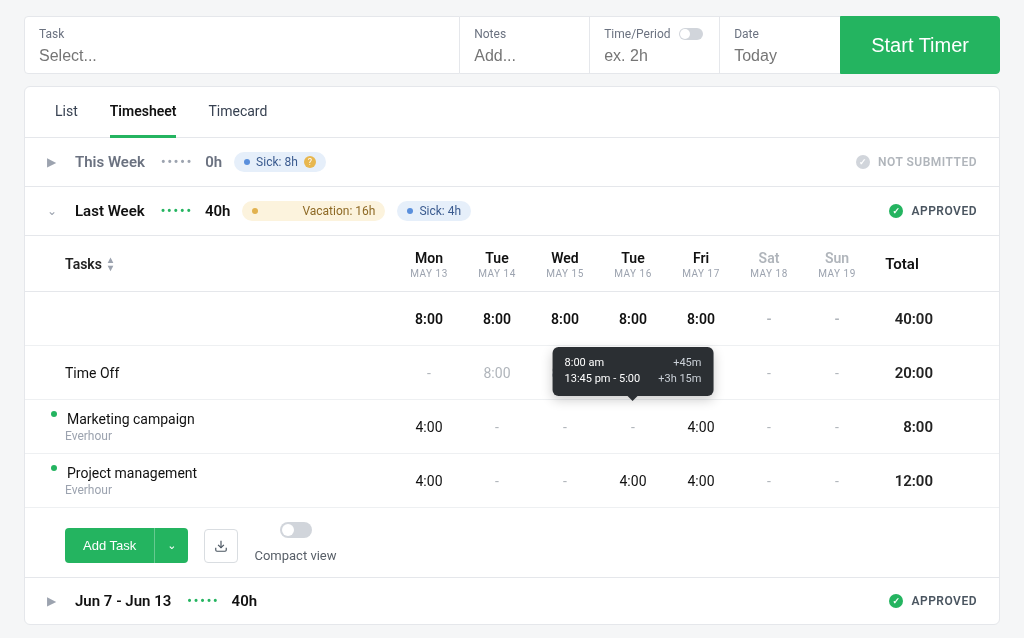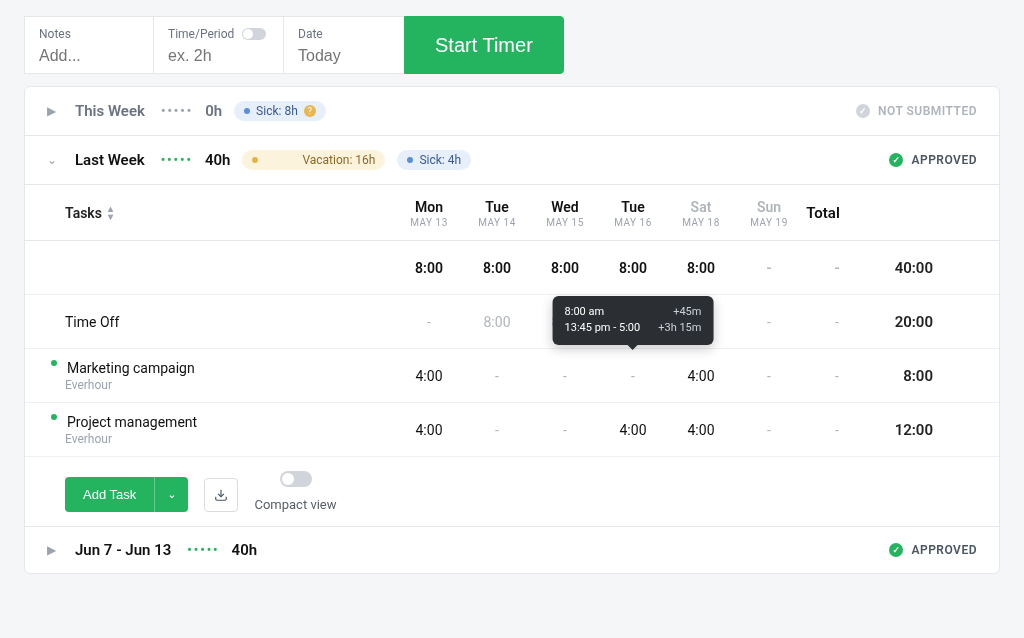--- a/index.html
+++ b/index.html
@@ -85,40 +85,49 @@
   .compact { display:flex; align-items:center; gap:10px; color:#585f68; font-size:13px;flex-direction:column; }
   .toggle { width:32px; height:16px; border-radius:8px; background:#d1d5db; position:relative; cursor:pointer; }
   .toggle::after { content:''; position:absolute; width:12px; height:12px; border-radius:50%; background:#fff; top:2px; left:2px; }
 
   .period.last { border-bottom:none; }
 </style>
 </head>
 <body>
 
 <div class="topbar">
+  <div class="field field-task">
+    <span class="field-label">Task</span>
+    <input class="field-value" placeholder="Select..." style="">
+  </div>
   <div class="field field-notes">
     <span class="field-label">Notes</span>
     <input class="field-value" placeholder="Add..." style="">
   </div>
   <div class="field field-time">
     <span class="field-label">
         <span>Time/Period</span>
         <span class="toggle-mini"></span>
       </span>
     <input class="field-value" placeholder="ex. 2h" style="">
   </div>
   <div class="field field-date">
     <span class="field-label">Date</span>
     <input class="field-value" placeholder="Today" style="">
   </div>
   <button class="start-btn">Start Timer</button>
 </div>
 
 <div class="card">
 
+  <div class="tabs">
+    <div class="tab">List</div>
+    <div class="tab active">Timesheet</div>
+    <div class="tab">Timecard</div>
+  </div>
 
   <div class="period">
     <span class="chev">▶</span>
     <span class="title">This Week</span>
     <span class="dots grey">•••••</span>
     <span class="hours">0h</span>
     <span class="pill sick">
         <span class="d"></span>
         <span>Sick: 8h</span>
         <span class="q">?</span>
@@ -166,20 +175,24 @@
         <div class="dow">Tue</div>
         <div class="date">MAY 14</div>
       </div>
     <div class="th">
         <div class="dow">Wed</div>
         <div class="date">MAY 15</div>
       </div>
     <div class="th">
         <div class="dow">Tue</div>
         <div class="date">MAY 16</div>
+      </div>
+    <div class="th">
+        <div class="dow">Fri</div>
+        <div class="date">MAY 17</div>
       </div>
     <div class="th wknd">
         <div class="dow">Sat</div>
         <div class="date">MAY 18</div>
       </div>
     <div class="th wknd">
         <div class="dow">Sun</div>
         <div class="date">MAY 19</div>
       </div>
     <div class="th-total">Total</div>

